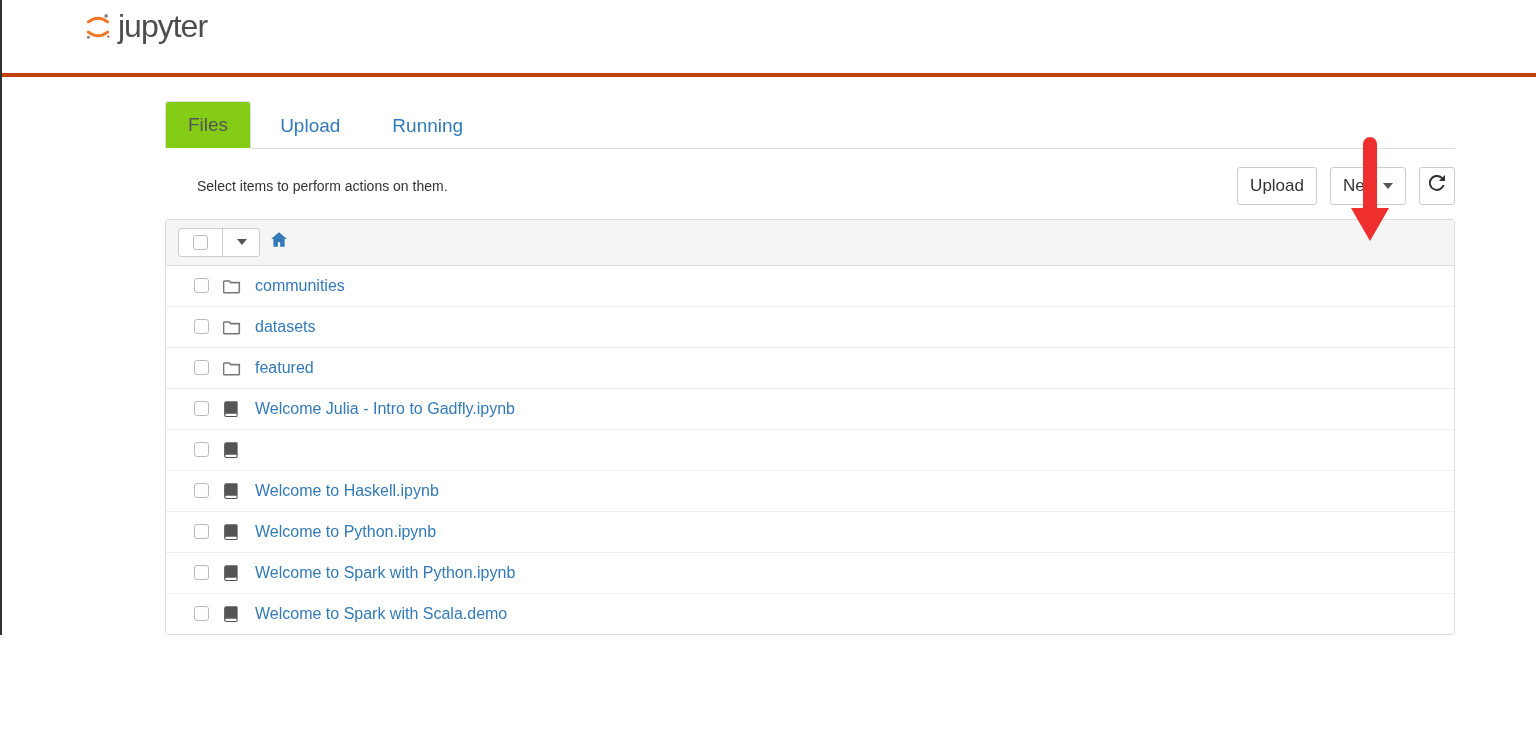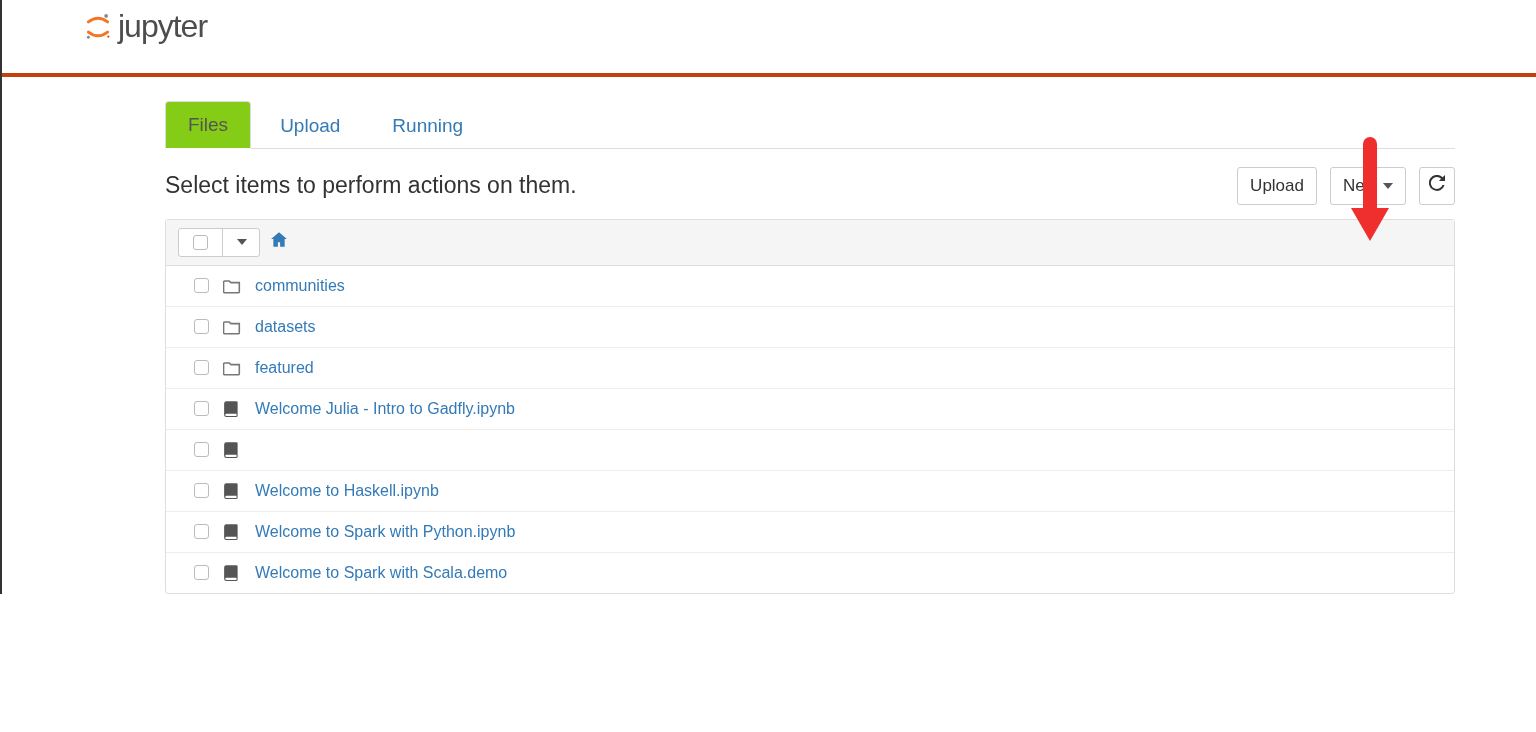--- a/index.html
+++ b/index.html
@@ -59,22 +59,23 @@
       border-bottom: 1px solid #fff;
     }
     .tab + .tab { margin-left: 6px; }
     .toolbar {
       display: flex;
       justify-content: space-between;
       align-items: center;
       padding: 18px 0 14px 0;
     }
     .helper-text {
-      font-size: 23px;
+      font-size: 14px;
       color: #333;
+      margin-left: 32px;
     }
     .btn-group {
       display: flex;
       gap: 13px;
       align-items: center;
     }
     .btn {
       display: inline-flex;
       align-items: center;
       gap: 4px;
@@ -292,20 +293,29 @@
           </span>
           <a class="item-link">Welcome to Haskell.ipynb</a>
         </div>
         <div class="item-row">
           <input type="checkbox" class="cb" style="">
           <span class="item-icon">
             <svg width="18" height="18" viewBox="0 0 16 16" fill="#555">
               <path d="M3 1 h9 a1 1 0 0 1 1 1 v12 a1 1 0 0 1 -1 1 h-9 a2 2 0 0 1 -2 -2 V3 a2 2 0 0 1 2 -2 z M3 12.2 a1 1 0 0 0 0 2 h9 v-2 z"></path>
             </svg>
           </span>
+          <a class="item-link">Welcome to Python.ipynb</a>
+        </div>
+        <div class="item-row">
+          <input type="checkbox" class="cb" style="">
+          <span class="item-icon">
+            <svg width="18" height="18" viewBox="0 0 16 16" fill="#555">
+              <path d="M3 1 h9 a1 1 0 0 1 1 1 v12 a1 1 0 0 1 -1 1 h-9 a2 2 0 0 1 -2 -2 V3 a2 2 0 0 1 2 -2 z M3 12.2 a1 1 0 0 0 0 2 h9 v-2 z"></path>
+            </svg>
+          </span>
           <a class="item-link">Welcome to Spark with Python.ipynb</a>
         </div>
         <div class="item-row">
           <input type="checkbox" class="cb" style="">
           <span class="item-icon">
             <svg width="18" height="18" viewBox="0 0 16 16" fill="#555">
               <path d="M3 1 h9 a1 1 0 0 1 1 1 v12 a1 1 0 0 1 -1 1 h-9 a2 2 0 0 1 -2 -2 V3 a2 2 0 0 1 2 -2 z M3 12.2 a1 1 0 0 0 0 2 h9 v-2 z"></path>
             </svg>
           </span>
           <a class="item-link">Welcome to Spark with Scala.demo</a>

